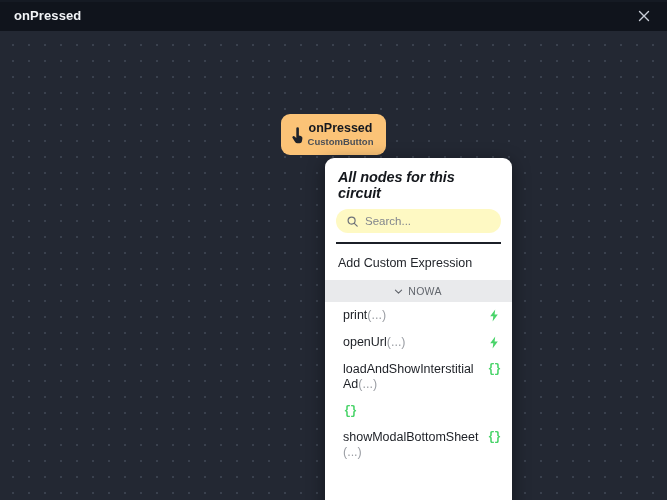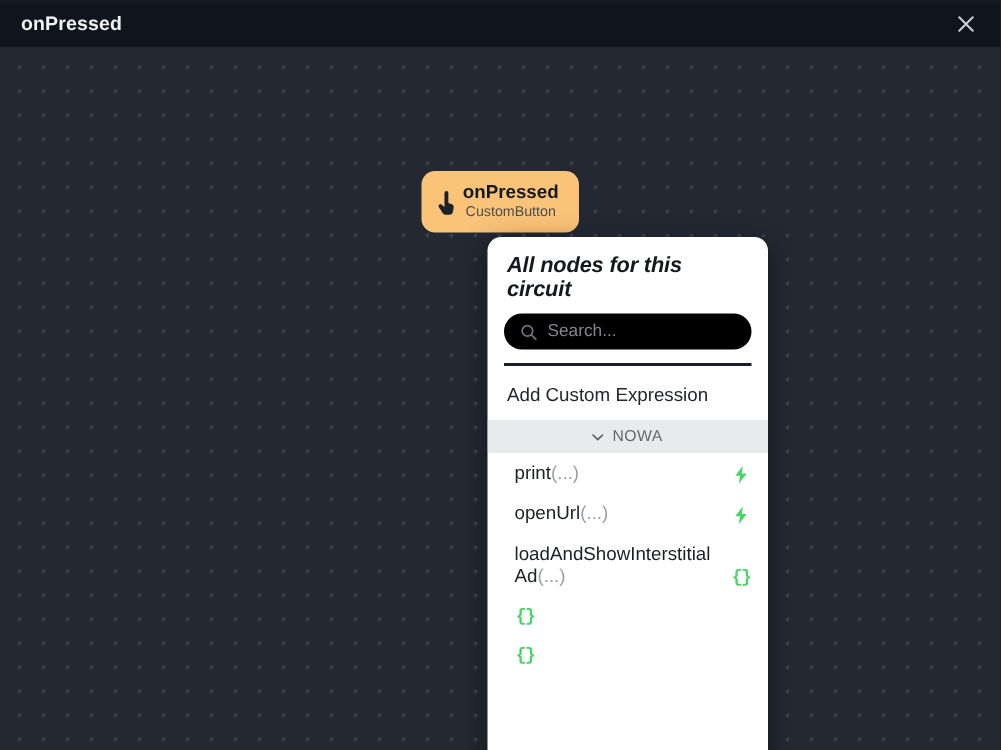--- a/index.html
+++ b/index.html
@@ -90,20 +90,21 @@
     color: #14181f;
     font-size: 12.5px;
     font-weight: bold;
     line-height: 14px;
   }
   .node-subtitle {
     color: #4a4f57;
     font-size: 9.5px;
     line-height: 12px;
     margin-top: 1px;
+    font-weight: bold;
   }
 
   
   .panel {
     position: absolute;
     left: 325px; top: 158px;
     width: 187px; height: 360px;
     background: #ffffff;
     border-radius: 9px;
     box-shadow: 0 4px 18px rgba(0,0,0,.45);
@@ -118,21 +119,21 @@
     font-weight: bold;
     padding: 11px 13px 4px 13px;
     letter-spacing: -.1px;
     font-style: italic;
   }
   .panel-searchwrap {
     padding: 4px 11px 9px 11px;
   }
   .search-field {
     height: 24px;
-    background: #000000;
+    background: #fef9c3;
     border-radius: 12px;
     display: flex;
     align-items: center;
     padding: 0 10px;
     gap: 7px;
   }
   .search-icon {
     width: 12px; height: 12px;
     flex: 0 0 12px;
     color: #6f737a;
@@ -177,21 +178,21 @@
     display: flex; align-items: center; justify-content: center;
   }
   .group-label {
     color: #62666d;
     font-size: 10.5px;
     letter-spacing: .3px;
   }
 
   .fn-row {
     display: flex;
-    align-items: flex-end;
+    align-items: flex-start;
     padding: 6px 11px 6px 18px;
     gap: 6px;
     cursor: pointer;
     min-height: 26px;
   }
   .fn-label {
     flex: 1;
     color: #1c1f25;
     font-size: 12.5px;
     line-height: 15px;
@@ -295,19 +296,20 @@
       <div class="fn-row">
         <span class="fn-label"><span>loadAndShowInterstitialAd</span><span class="args">(...)</span></span>
         <span class="fn-badge braces">{}</span>
       </div>
 
       <div class="fn-row">
         <span class="fn-badge braces">{}</span>
       </div>
 
       <div class="fn-row">
+        <span class="fn-label"><span>showModalBottomSheet</span><span class="args">(...)</span></span>
         <span class="fn-badge braces">{}</span>
       </div>
 
     </div>
   </div>
 
 </div>
 
 </body></html>

